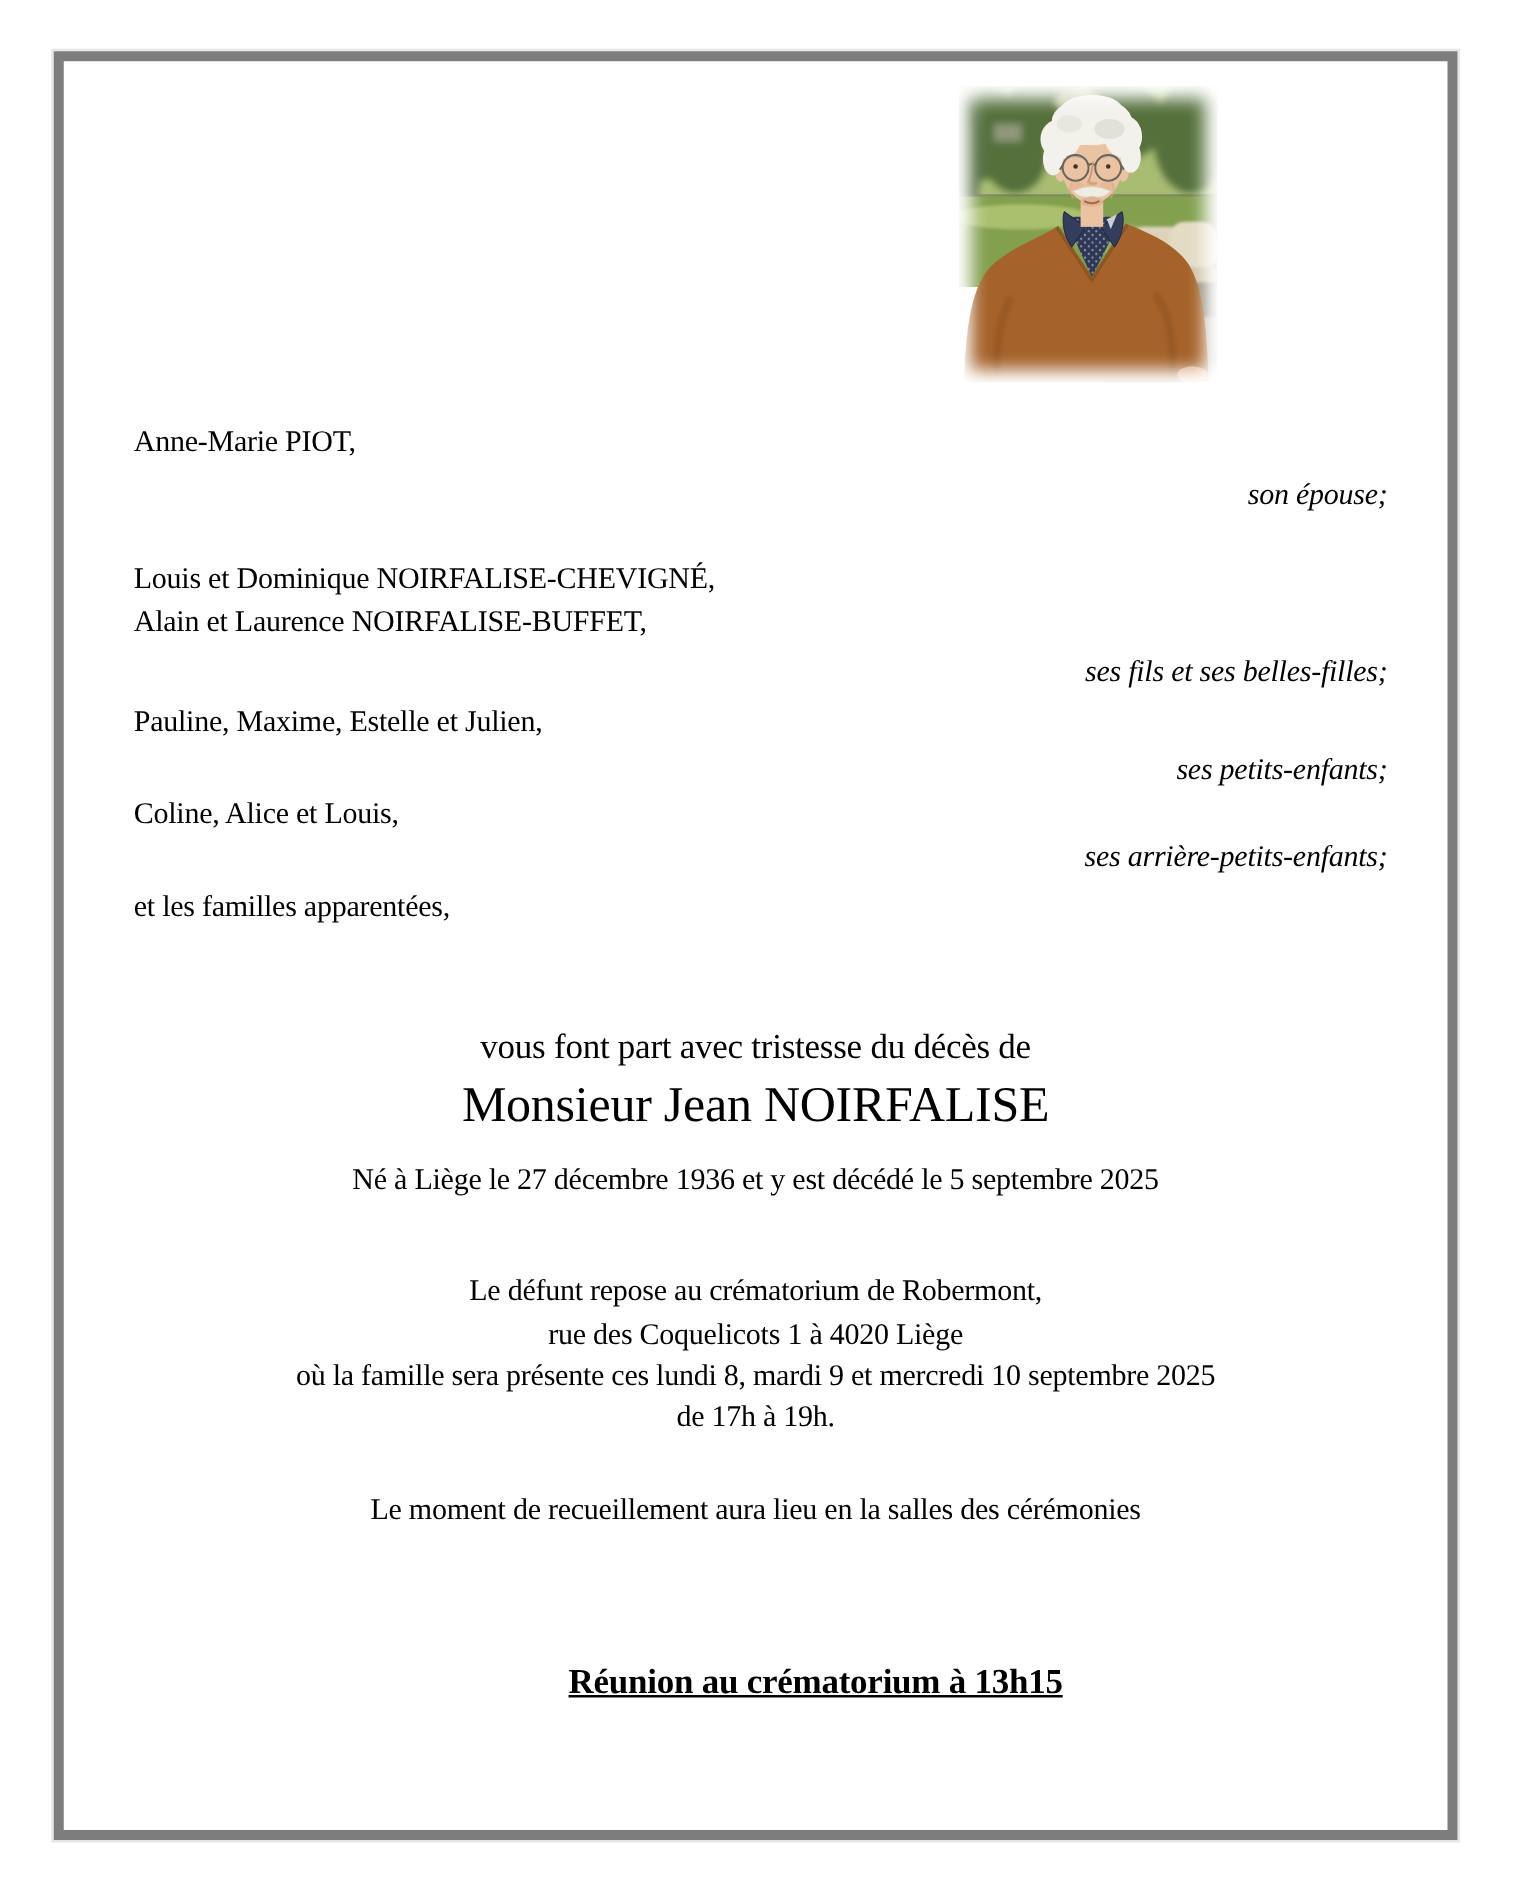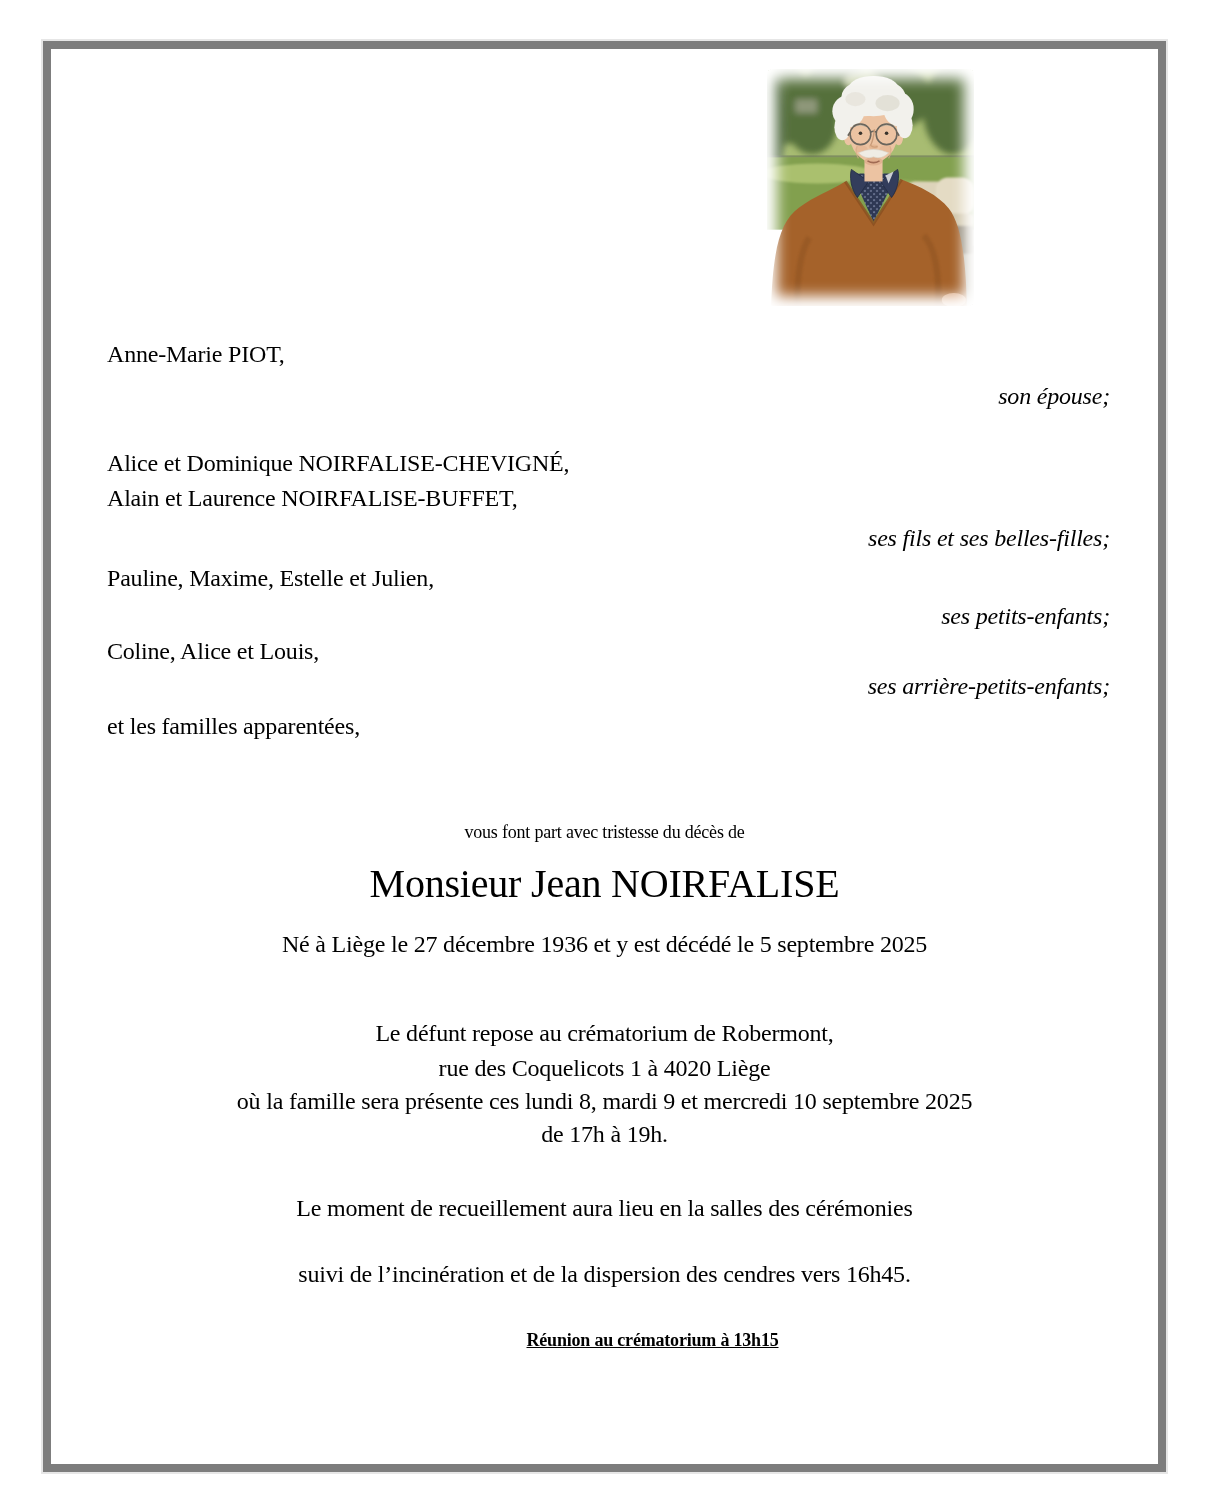--- a/index.html
+++ b/index.html
@@ -16,21 +16,21 @@
   .photo{position:absolute;left:767px;top:69px;width:207px;height:237px;}
   .photo svg{display:block;width:100%;height:100%;border-radius:6px;}
   .photo .feather{
     content:"";position:absolute;inset:-2px;pointer-events:none;
     box-shadow:inset 0 0 14px 12px #ffffff;border-radius:12px;
   }
   .txt{position:absolute;white-space:nowrap;font-size:24px;line-height:1.15;letter-spacing:-0.2px;}
   .name{left:107px;text-align:left;}
   .relation{left:107px;width:1003px;text-align:right;font-style:italic;}
   .center{left:51px;width:1107px;text-align:center;}
-  .intro{font-size:18px;}
+  .intro{font-size:28px;}
   .title{font-size:40px;font-weight:normal;}
   .bold{font-weight:bold;}
   .underline{text-decoration:underline;margin-left:48px;}
 </style>
 </head>
 <body>
 
 <div class="canvas">
 
   <div class="frame"></div>
@@ -139,36 +139,35 @@
       </g>
       <path d="M 91,83.5 Q 106,76.5 121,83.5 Q 114,90.5 106,87.5 Q 98,90.5 91,83.5 Z" stroke="#d8d4c8" stroke-width="0.6" fill="#efece4"></path>
       <path d="M 100,91.5 Q 106,95 112,91.5" stroke="#a06a52" stroke-width="1.6" fill="none"></path>
       <ellipse cx="186" cy="230" rx="12" ry="7" fill="#e3b491" opacity="0.8"></ellipse>
     </svg>
     <div class="feather"></div>
   </div>
 
   <div class="txt name" style="top:341px">Anne-Marie PIOT,</div>
   <div class="txt relation" style="top:383px">son épouse;</div>
-  <div class="txt name" style="top:450px">Alice et Dominique NOIRFALISE-CHEVIGNÉ,</div>
+  <div class="txt name" style="top:450px">Louis et Dominique NOIRFALISE-CHEVIGNÉ,</div>
   <div class="txt name" style="top:485px">Alain et Laurence NOIRFALISE-BUFFET,</div>
   <div class="txt relation" style="top:525px">ses fils et ses belles-filles;</div>
   <div class="txt name" style="top:565px">Pauline, Maxime, Estelle et Julien,</div>
   <div class="txt relation" style="top:603px">ses petits-enfants;</div>
   <div class="txt name" style="top:638px">Coline, Alice et Louis,</div>
   <div class="txt relation" style="top:673px">ses arrière-petits-enfants;</div>
   <div class="txt name" style="top:713px">et les familles apparentées,</div>
 
   <div class="txt center intro" style="top:822px">vous font part avec tristesse du décès de</div>
   <div class="txt center title" style="top:861px">Monsieur Jean NOIRFALISE</div>
   <div class="txt center" style="top:931px">Né à Liège le 27 décembre 1936 et y est décédé le 5 septembre 2025</div>
 
   <div class="txt center" style="top:1020px">Le défunt repose au crématorium de Robermont,</div>
   <div class="txt center" style="top:1055px">rue des Coquelicots 1 à 4020 Liège</div>
   <div class="txt center" style="top:1088px">où la famille sera présente ces lundi 8, mardi 9 et mercredi 10 septembre 2025</div>
   <div class="txt center" style="top:1121px">de 17h à 19h.</div>
 
   <div class="txt center" style="top:1195px">Le moment de recueillement aura lieu en la salles des cérémonies</div>
-  <div class="txt center" style="top:1261px">suivi de l’incinération et de la dispersion des cendres vers 16h45.</div>
 
   <div class="txt center intro bold underline" style="top:1330px">Réunion au crématorium à 13h15</div>
 
 </div>
 
 </body></html>

